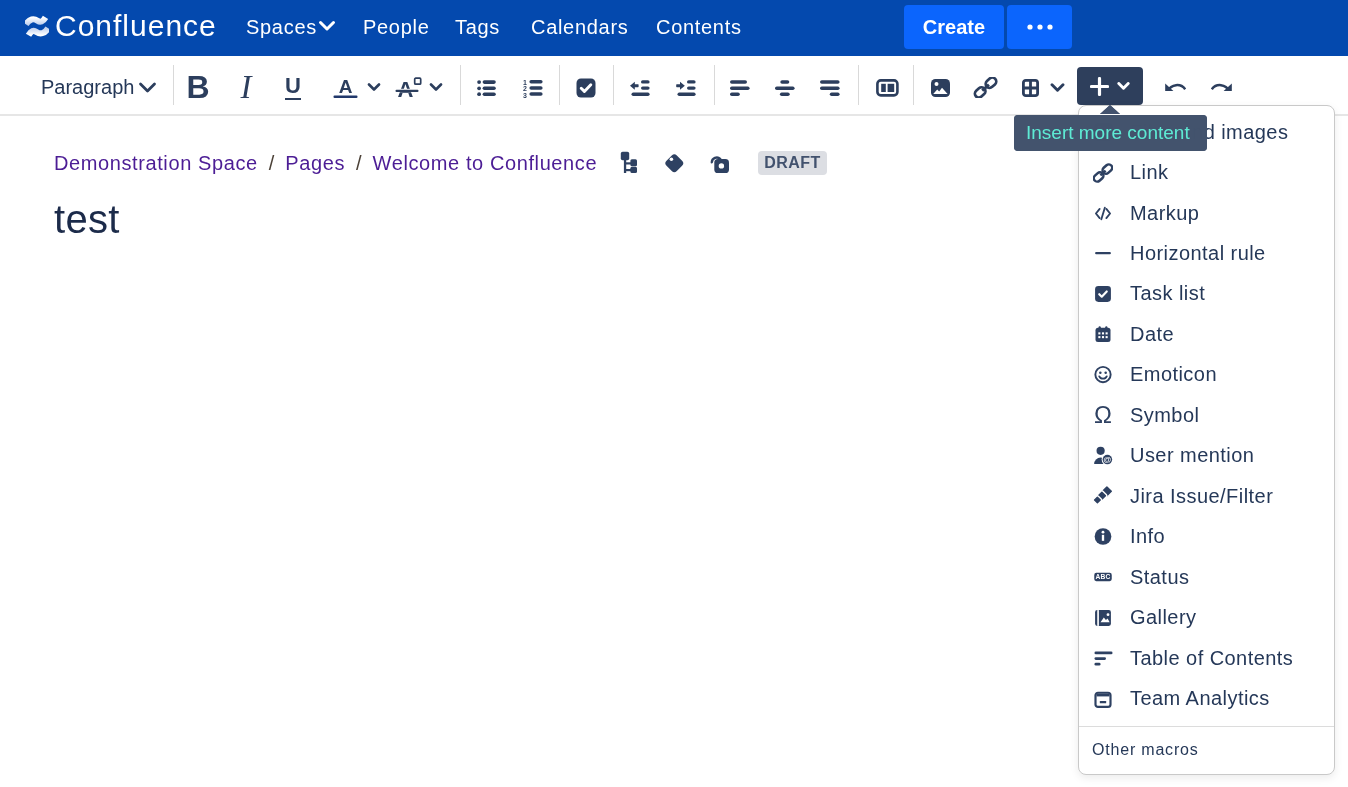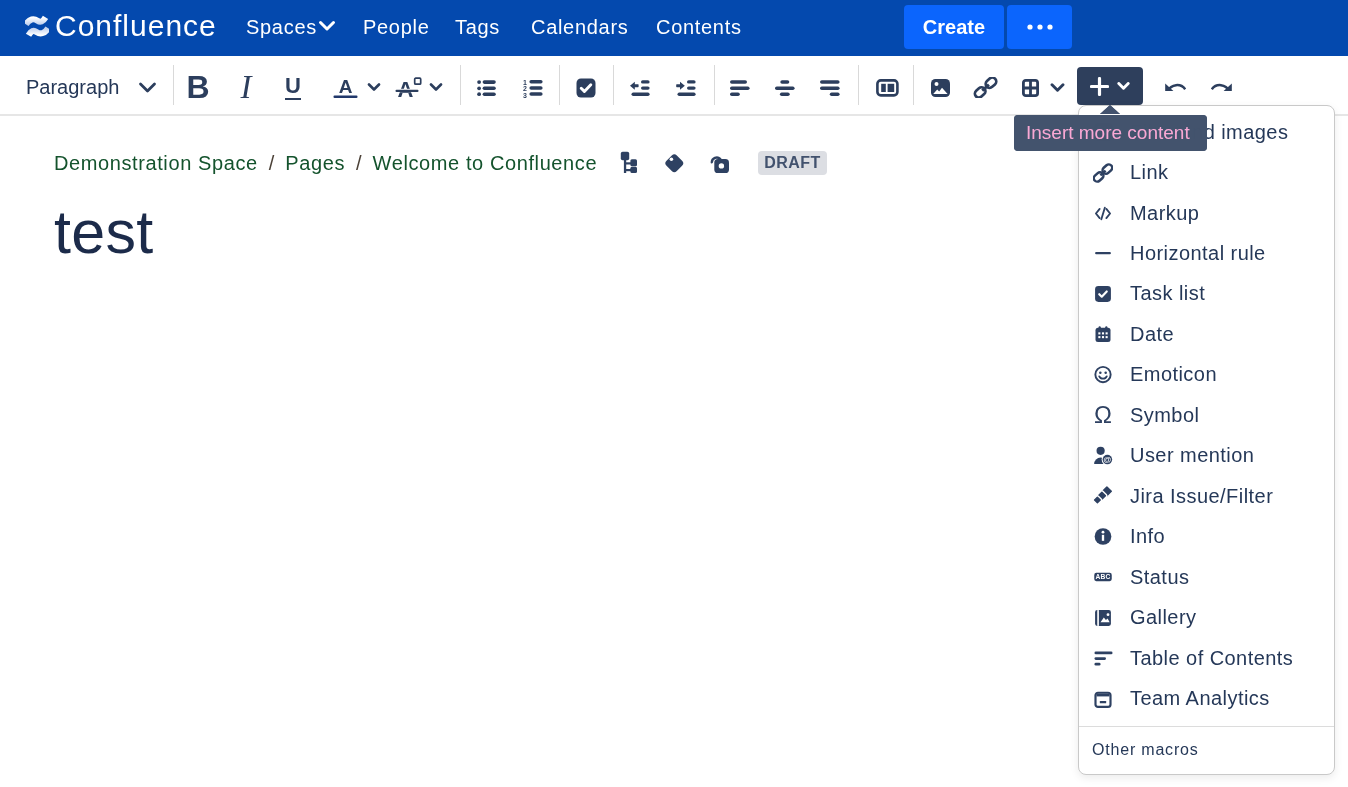--- a/index.html
+++ b/index.html
@@ -25,39 +25,39 @@
 .ptext { font-size:20px; color:#253858; }
 .bicon { font-size:32px; font-weight:700; }
 .iicon { font-family:"Liberation Serif", serif; font-size:33px; font-style:italic; font-weight:400; }
 .uicon { font-size:22px; font-weight:700; border-bottom:2.2px solid #2c3e5d; line-height:1; padding-bottom:1.5px;}
 .plusbtn { position:absolute; left:1077px; top:11px; width:66px; height:38px; background:#2e3f5c;
   border-radius:4px; display:flex; align-items:center; justify-content:center; }
 
 
 .crumbs { position:absolute; left:54px; top:152px; height:22px; display:flex; align-items:center;
   font-size:20px; }
-.crumbs a { color:#14532d; text-decoration:none; letter-spacing:0.6px; }
+.crumbs a { color:#4c1d95; text-decoration:none; letter-spacing:0.6px; }
 .crumbs .slash { color:#4c4238; margin:0 11px; }
 .draft { position:absolute; left:758px; top:151px; width:69px; height:24px; background:#dcdee3;
   border-radius:4px; color:#42526e; font-weight:700; font-size:16px; display:flex; align-items:center;
   justify-content:center; letter-spacing:0.5px; }
-h1.title { position:absolute; left:54px; top:197px; font-size:61px; font-weight:400; color:#1c2b4a; letter-spacing:0.3px; }
+h1.title { position:absolute; left:54px; top:197px; font-size:40px; font-weight:400; color:#1c2b4a; letter-spacing:0.3px; }
 
 
 .panel { position:absolute; left:1078px; top:105px; width:257px; height:670px; background:#fff;
   border:1px solid #c9c9c9; border-radius:8px; box-shadow:0 3px 8px rgba(0,0,0,0.08); }
 .mi { position:absolute; left:0; width:255px; height:40px; display:flex; align-items:center; }
 .mi .ic { position:absolute; left:14px; width:20px; height:20px; display:flex; align-items:center; justify-content:center;}
 .mi .lb { position:absolute; left:51px; font-size:20px; color:#253858; white-space:nowrap; letter-spacing:0.45px; }
 .msep { position:absolute; left:0; width:255px; height:1px; background:#dcdcdc; top:620px; }
 .om { position:absolute; left:13px; top:635px; font-size:16px; color:#253858; letter-spacing:0.8px; }
 
 
 .tooltip { position:absolute; left:1014px; top:114.5px; width:193px; height:36.5px;
-  background:rgba(66,82,109,0.92); border-radius:4px; color:#f9a8d4; font-size:19px;
+  background:rgba(66,82,109,0.92); border-radius:4px; color:#5eead4; font-size:19px;
   display:flex; align-items:center; padding-left:12px; }
 .tcaret { position:absolute; left:1100px; top:105px; width:0; height:0;
   border-left:10px solid transparent; border-right:10px solid transparent;
   border-bottom:9px solid rgba(66,82,109,0.97); }
 </style>
 </head>
 <body>
 
 <div class="nav">
   <div class="logo">
@@ -91,21 +91,21 @@
         <g fill="#fff">
           <circle cx="4" cy="4" r="2.6"></circle>
           <circle cx="14" cy="4" r="2.6"></circle>
           <circle cx="24" cy="4" r="2.6"></circle>
         </g>
       </svg>
   </div>
 </div>
 
 <div class="toolbar">
-  <div class="tb" style="left:26px; width:100px; justify-content:flex-start;">
+  <div class="tb" style="left:41px; width:100px; justify-content:flex-start;">
       <span class="ptext">Paragraph</span>
     </div>
   <div class="tb" style="left:138px; width:19px;">
       <svg width="19" height="11" viewBox="0 0 19 11">
         <path d="M2.5 2 L9.5 9 L16.5 2" fill="none" stroke="#2c3e5d" stroke-width="2.8" stroke-linecap="round" stroke-linejoin="round"></path>
       </svg>
     </div>
   <div class="sep" style="left:173px;"></div>
   <div class="tb bicon" style="left:186px; width:24px;">B</div>
   <div class="tb iicon" style="left:236px; width:20px;">I</div>

